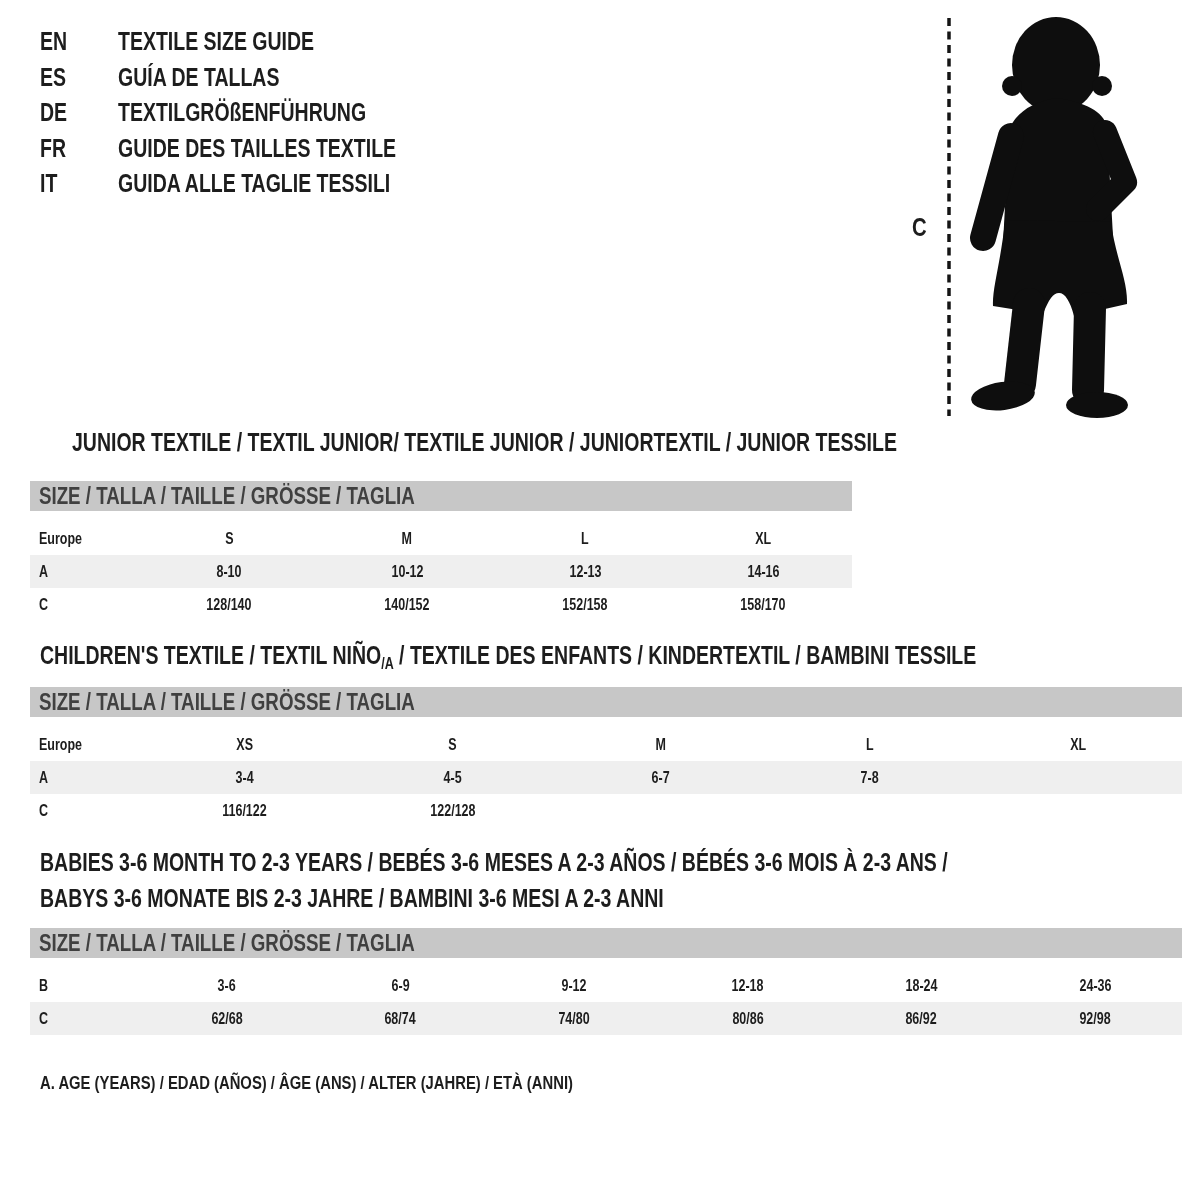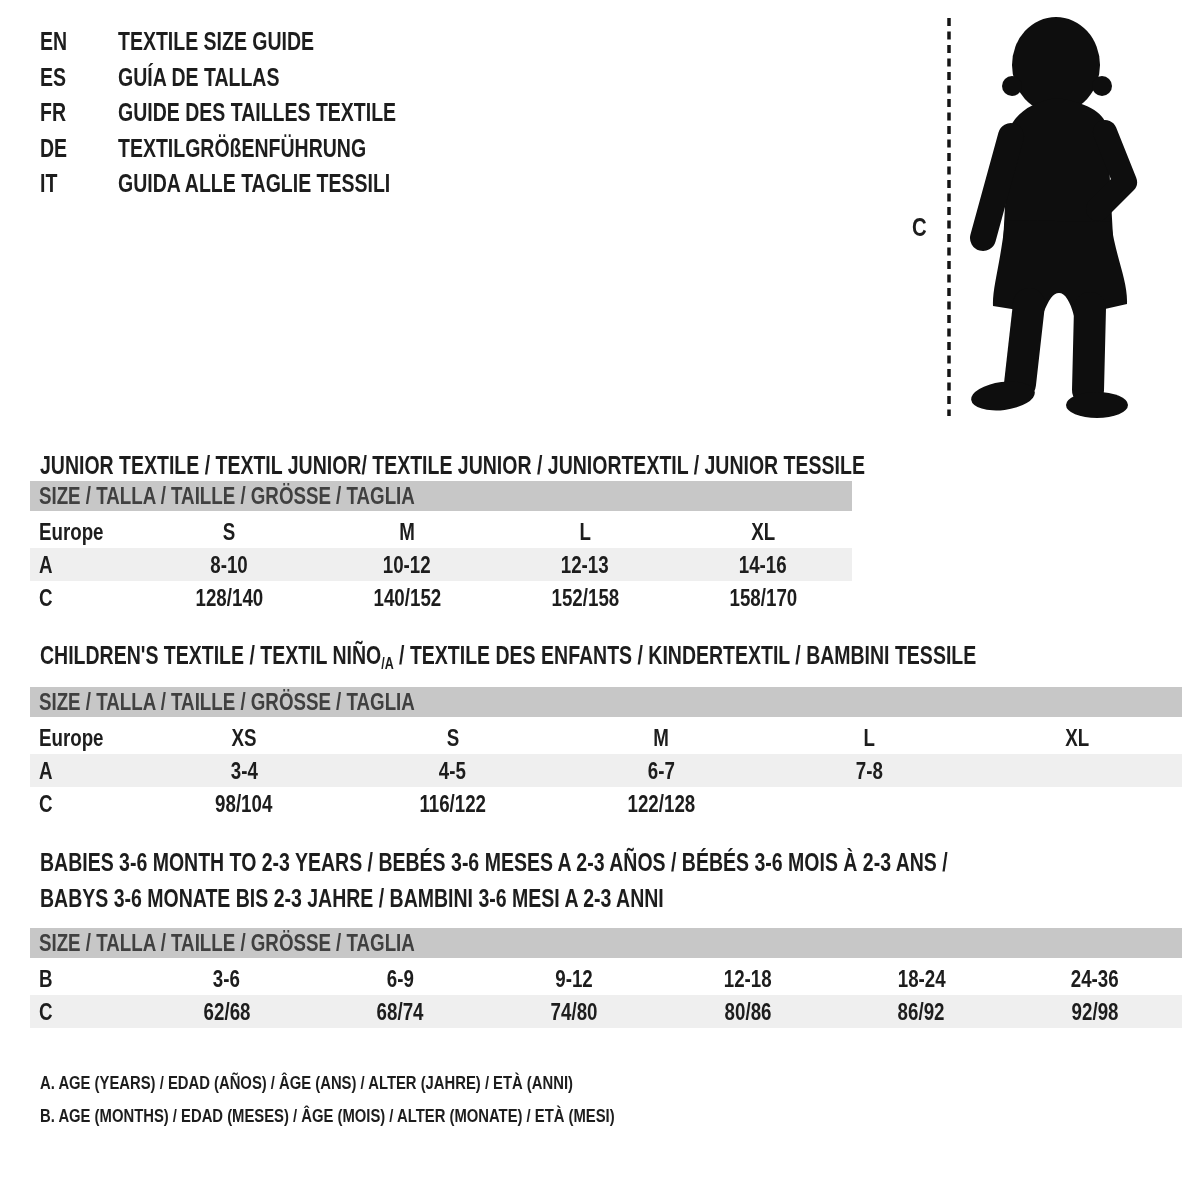--- a/index.html
+++ b/index.html
@@ -22,61 +22,61 @@
   .measure-c{position:absolute;left:912px;top:212px;font-size:26px;}
   .toddler{position:absolute;left:963px;top:12px;}
 
   
   .sec-title{position:absolute;left:40px;font-size:25px;}
   .sub-a{font-size:16px;vertical-align:-5px;}
 
   
   .size-table{position:absolute;left:30px;}
   .size-bar{height:30px;background:#c7c7c7;color:#404040;font-size:24px;
-    display:flex;align-items:center;padding-left:9px;box-sizing:border-box;margin-bottom:4px;}
-  .t-row{display:grid;height:33px;align-items:center;font-size:24px;}
+    display:flex;align-items:center;padding-left:9px;box-sizing:border-box;margin-bottom:11px;}
+  .t-row{display:grid;height:33px;align-items:center;font-size:16px;}
   .t-row.shaded{background:#efefef;}
   .w-jr{width:822px;}
   .w-full{width:1152px;}
   .cols-jr{grid-template-columns:110px repeat(4,1fr);}
   .cols-ch{grid-template-columns:110px repeat(5,1fr);}
   .cols-bb{grid-template-columns:110px repeat(6,1fr);}
   .t-label{padding-left:9px;}
   .t-cell{display:flex;justify-content:center;align-items:center;}
 
   
   .legend{position:absolute;left:40px;top:1066px;}
   .legend-row{height:33px;display:flex;align-items:center;font-size:19px;}
 
   
-  #jr-title{top:451px;} #jr-table{top:481px;}
+  #jr-title{top:428px;margin-left:32px;} #jr-table{top:481px;}
   #ch-title{top:641px;} #ch-table{top:687px;}
   #bb-title{top:844px;line-height:36px;} #bb-table{top:928px;}
 </style>
 </head>
 <body>
 
 <div class="sheet">
 
   <div class="lang">
     <div class="lang-row">
       <span class="lang-code"><span class="cond">EN</span></span>
       <span class="cond">TEXTILE SIZE GUIDE</span>
     </div>
     <div class="lang-row">
       <span class="lang-code"><span class="cond">ES</span></span>
       <span class="cond">GUÍA DE TALLAS</span>
     </div>
     <div class="lang-row">
+      <span class="lang-code"><span class="cond">DE</span></span>
+      <span class="cond">TEXTILGRÖßENFÜHRUNG</span>
+    </div>
+    <div class="lang-row">
       <span class="lang-code"><span class="cond">FR</span></span>
       <span class="cond">GUIDE DES TAILLES TEXTILE</span>
-    </div>
-    <div class="lang-row">
-      <span class="lang-code"><span class="cond">DE</span></span>
-      <span class="cond">TEXTILGRÖßENFÜHRUNG</span>
     </div>
     <div class="lang-row">
       <span class="lang-code"><span class="cond">IT</span></span>
       <span class="cond">GUIDA ALLE TAGLIE TESSILI</span>
     </div>
   </div>
 
   <svg class="measure-line" width="6" height="402">
     <line x1="3" y1="2" x2="3" y2="400" stroke="#141414" stroke-width="3.5" stroke-dasharray="8 5.5"></line>
   </svg>
@@ -188,23 +188,20 @@
       <span class="t-cell">
           <span class="cond center">6-7</span>
         </span>
       <span class="t-cell">
           <span class="cond center">7-8</span>
         </span>
     </div>
     <div class="t-row cols-ch w-full">
       <span class="t-label"><span class="cond">C</span></span>
       <span class="t-cell">
-          <span class="cond center">98/104</span>
-        </span>
-      <span class="t-cell">
           <span class="cond center">116/122</span>
         </span>
       <span class="t-cell">
           <span class="cond center">122/128</span>
         </span>
     </div>
   </div>
 
   <div id="bb-title" class="sec-title">
     <span class="cond">BABIES 3-6 MONTH TO 2-3 YEARS / BEBÉS 3-6 MESES A 2-3 AÑOS / BÉBÉS 3-6 MOIS À 2-3 ANS /</span><br>
@@ -255,18 +252,15 @@
       <span class="t-cell">
           <span class="cond center">92/98</span>
         </span>
     </div>
   </div>
 
   <div class="legend">
     <div class="legend-row">
       <span class="cond">A. AGE (YEARS) / EDAD (AÑOS) / ÂGE (ANS) / ALTER (JAHRE) / ETÀ (ANNI)</span>
     </div>
-    <div class="legend-row">
-      <span class="cond">B. AGE (MONTHS) / EDAD (MESES) / ÂGE (MOIS) / ALTER (MONATE) / ETÀ (MESI)</span>
-    </div>
   </div>
 
 </div>
 
 </body></html>

